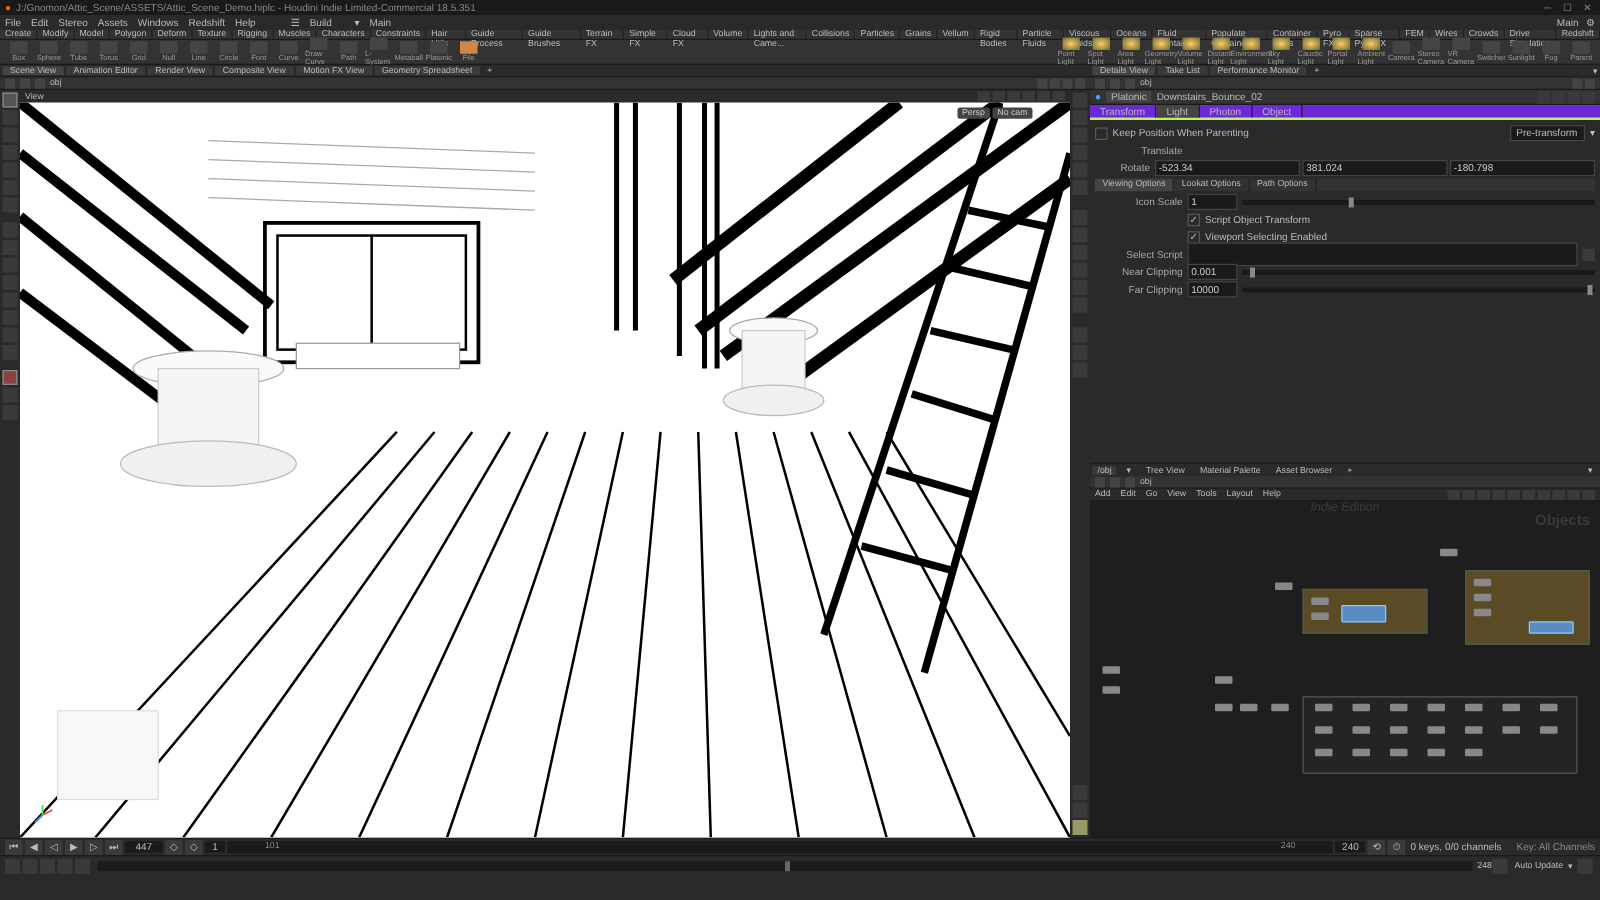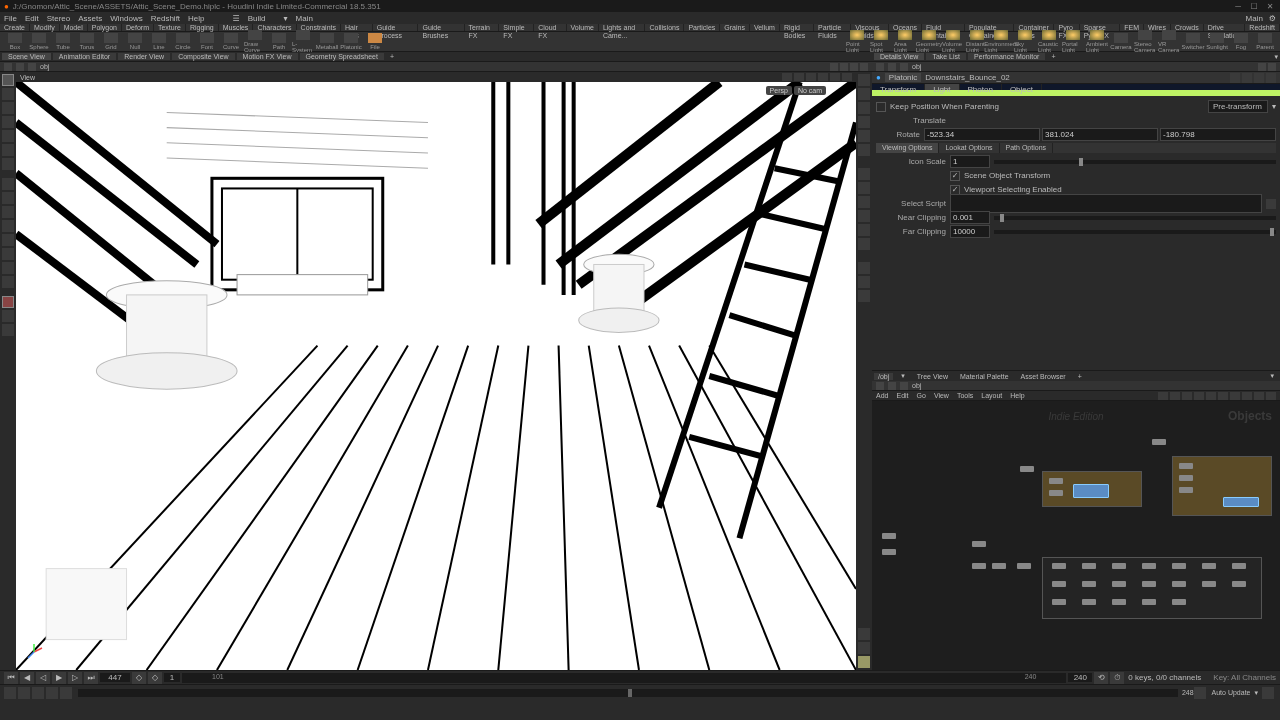--- a/index.html
+++ b/index.html
@@ -57,21 +57,21 @@
 .scene-svg { position: absolute; top: 10px; left: 0; width: 100%; height: calc(100% - 10px); background: #fff; }
 .cam-badge { position: absolute; top: 14px; right: 30px; display: flex; gap: 2px; }
 .cam-badge span { background: #444; color: #ccc; padding: 1px 4px; font-size: 7px; border-radius: 2px; }
 .axis-gizmo { position: absolute; bottom: 8px; left: 8px; width: 20px; height: 20px; }
 
 
 .param-header { height: 12px; background: #333; display: flex; align-items: center; padding: 0 4px; font-size: 8px; gap: 4px; border-bottom: 1px solid #1a1a1a; }
 .param-header .node-type { background: #444; padding: 0 4px; }
 .param-header .icons { margin-left: auto; display: flex; gap: 2px; }
 .param-header .icons span { width: 10px; height: 10px; background: #3a3a3a; cursor: pointer; }
-.param-tabs { height: 12px; background: #0f172a; display: flex; font-size: 8px; border-bottom: 6px solid #bef264; }
+.param-tabs { height: 12px; background: #6d28d9; display: flex; font-size: 8px; border-bottom: 2px solid #bef264; }
 .param-tabs span { padding: 0 8px; line-height: 12px; cursor: pointer; border-right: 1px solid #222; }
 .param-tabs span.active { background: #444; }
 .param-body { flex: 1; background: #2a2a2a; padding: 4px; overflow: auto; }
 .param-row { display: flex; align-items: center; height: 13px; margin-bottom: 1px; gap: 4px; font-size: 8px; }
 .param-row .label { width: 70px; text-align: right; color: #aaa; }
 .param-row .dropdown { background: #1a1a1a; padding: 1px 4px; border: 1px solid #444; min-width: 60px; cursor: pointer; }
 .param-row .input { background: #1a1a1a; padding: 1px 4px; border: 1px solid #444; color: #ccc; flex: 1; }
 .param-row .input3 { flex: 1; display: flex; gap: 2px; }
 .param-row .input3 input { background: #1a1a1a; border: 1px solid #444; color: #ccc; flex: 1; font-size: 8px; padding: 1px 2px; }
 .param-row .slider { flex: 1; height: 4px; background: #1a1a1a; position: relative; cursor: pointer; }
@@ -82,21 +82,21 @@
 .param-subtabs span.active { background: #444; }
 
 
 .network-area { height: 300px; display: flex; flex-direction: column; border-top: 1px solid #1a1a1a; }
 .network-tabs { height: 10px; background: #2a2a2a; display: flex; font-size: 7px; align-items: center; padding: 0 2px; gap: 4px; }
 .network-tabs span { padding: 0 4px; cursor: pointer; }
 .network-menus { height: 10px; background: #2a2a2a; display: flex; font-size: 7px; align-items: center; padding: 0 4px; gap: 8px; border-bottom: 1px solid #1a1a1a; }
 .network-menus .right { margin-left: auto; display: flex; gap: 2px; }
 .network-menus .right span { width: 10px; height: 8px; background: #3a3a3a; cursor: pointer; }
 .network-canvas { flex: 1; background: #1e1e1e; position: relative; overflow: hidden; }
-.watermark { position: absolute; top: 10px; left: 50%; transform: translateX(-50%); color: #3a3a3a; font-size: 10px; font-style: italic; }
+.watermark { position: absolute; top: 0; left: 50%; transform: translateX(-50%); color: #3a3a3a; font-size: 10px; font-style: italic; }
 .watermark2 { position: absolute; top: 8px; right: 8px; color: #3a3a3a; font-size: 12px; font-weight: bold; }
 .node-group { position: absolute; border: 1px solid #555; }
 .node-group.yellow { background: rgba(180,140,50,0.4); }
 .node-group.dark { background: rgba(40,40,40,0.6); }
 .node { position: absolute; width: 14px; height: 6px; background: #888; border-radius: 1px; }
 .node.blue { background: #5a8cc4; border: 1px solid #8cf; }
 
 
 .timeline { height: 14px; background: #2a2a2a; display: flex; align-items: center; padding: 0 4px; gap: 2px; border-top: 1px solid #1a1a1a; font-size: 8px; }
 .timeline .btn { width: 14px; height: 12px; background: #3a3a3a; cursor: pointer; display: inline-flex; align-items: center; justify-content: center; }
@@ -561,21 +561,21 @@
       <div class="param-row">
         <span class="label">Icon Scale</span>
         <input style="width: 40px; background: rgb(26, 26, 26); border: 1px solid rgb(68, 68, 68); color: rgb(204, 204, 204); font-size: 8px; padding: 1px 2px;" value="1">
         <div class="slider">
             <div class="thumb" style="left:30%;"></div>
           </div>
       </div>
       <div class="param-row">
         <span class="label"></span>
         <span class="check">✓</span>
-        <span>Scene Object Transform</span>
+        <span>Script Object Transform</span>
       </div>
       <div class="param-row">
         <span class="label"></span>
         <span class="check">✓</span>
         <span>Viewport Selecting Enabled</span>
       </div>
       <div class="param-row">
         <span class="label">Select Script</span>
         <input class="input" value="" style="">
         <span class="nav-icon" style="width:10px;height:10px;background:#3a3a3a;"></span>

